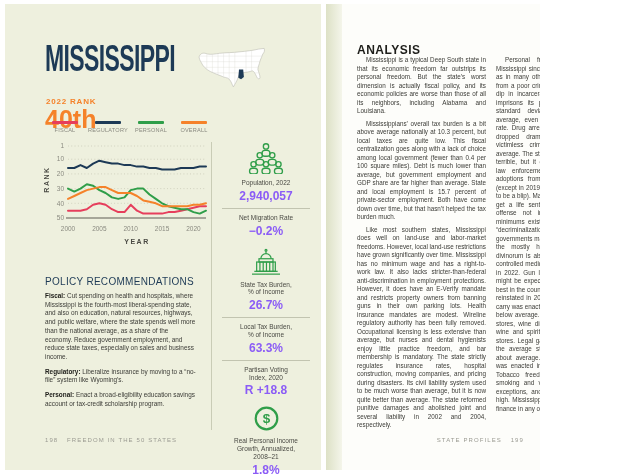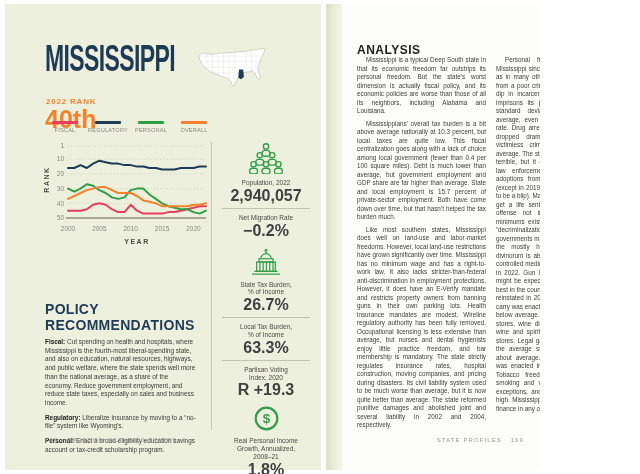--- a/index.html
+++ b/index.html
@@ -29,25 +29,25 @@
         letter-spacing:1.5px;font-weight:bold;}
 
   .col-divider{position:absolute;left:211px;top:142px;width:1px;height:288px;background:#c9ccb6;}
 
   .stats{position:absolute;left:216px;top:142px;width:100px;text-align:center;}
   .stat-icon{display:block;margin:0 auto;}
   .stat-icon.m1{margin-top:0;}
   .stat-icon.m2{margin-top:11px;}
   .stat-icon.m3{margin-top:9px;}
   .stat-label{font-size:6.5px;color:#4a4a44;line-height:7.8px;white-space:pre-line;margin-top:5px;}
-  .stat-value{font-size:16px;font-weight:bold;color:#404040;margin-top:3px;line-height:12px;}
+  .stat-value{font-size:12px;font-weight:bold;color:#8b5cf6;margin-top:3px;line-height:12px;}
   .stat-divider{width:88px;border:none;border-top:1px solid #c2c4b0;margin:6px auto 3px;}
 
   .policy{position:absolute;left:45px;top:276px;width:152px;}
-  .policy-heading{font-size:14px;font-weight:bold;color:#1d3a56;letter-spacing:0.3px;margin-bottom:5px;margin-top:25px;}
+  .policy-heading{font-size:10px;font-weight:normal;color:#1d3a56;letter-spacing:0.3px;margin-bottom:5px;}
   .policy p{font-size:6.4px;line-height:8.7px;margin:0 0 6px 0;color:#3b3b36;}
   .policy b{color:#21211d;}
 
   .analysis-heading{position:absolute;left:357px;top:43px;font-size:12px;font-weight:bold;
         color:#1e1e1a;letter-spacing:0.5px;}
   .analysis-cols{position:absolute;left:357px;top:56px;width:268px;display:flex;gap:10px;}
   .acol{width:129px;}
   .acol p{font-size:6.3px;line-height:8.5px;text-align:justify;margin:0 0 4px 0;
           text-indent:9px;color:#3b3b36;}
 
@@ -185,21 +185,21 @@
     <div class="stat-label">State Tax Burden,
 % of Income</div>
     <div class="stat-value">26.7%</div>
     <hr class="stat-divider">
     <div class="stat-label">Local Tax Burden,
 % of Income</div>
     <div class="stat-value">63.3%</div>
     <hr class="stat-divider">
     <div class="stat-label">Partisan Voting
 Index, 2020</div>
-    <div class="stat-value">R +19.3</div>
+    <div class="stat-value">R +18.8</div>
 
     <svg class="stat-icon m3" width="27" height="27" viewBox="0 0 30 30">
       <circle cx="15" cy="15" r="12" fill="none" stroke="#2f9e49" stroke-width="2.4"></circle>
       <text x="15" y="20.2" text-anchor="middle" font-size="15" font-weight="bold" fill="#2f9e49" font-family="Liberation Sans, sans-serif">$</text>
     </svg>
     <div class="stat-label">Real Personal Income
 Growth, Annualized,
 2008–21</div>
     <div class="stat-value">1.8%</div>
   </div>

